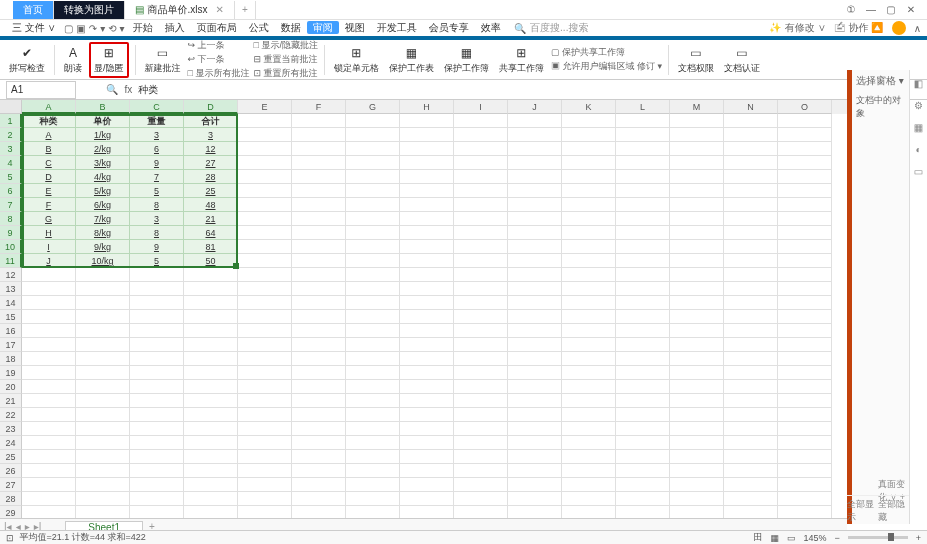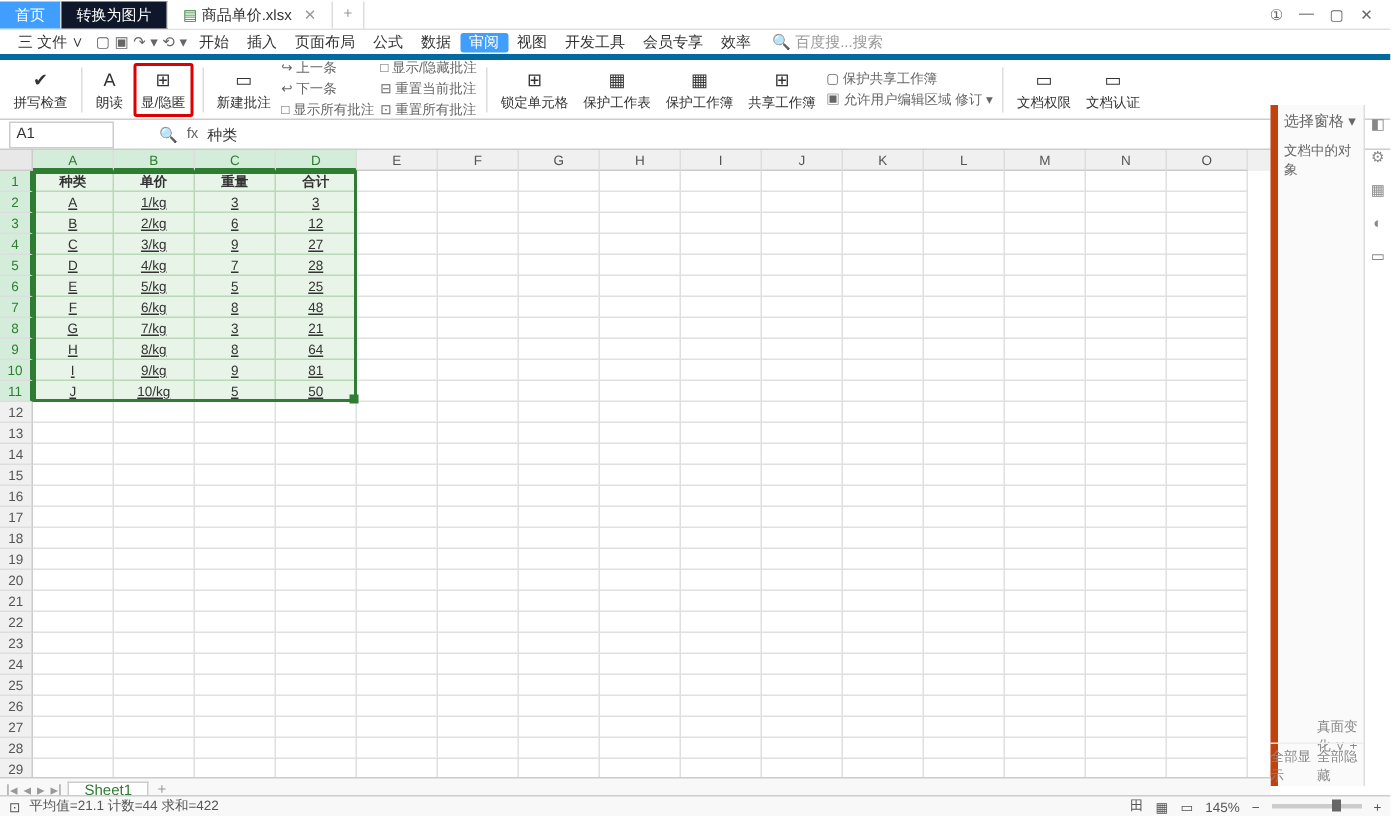--- a/index.html
+++ b/index.html
@@ -1,19 +1,19 @@
 <!DOCTYPE html>
 <html><head>
 <meta charset="utf-8">
 <style>
 * { margin: 0; padding: 0; box-sizing: border-box; }
 body { font-family: "Microsoft YaHei", sans-serif; font-size: 11px; background: #fff; color: #333; overflow: hidden; width: 927px; height: 544px; position: relative; }
 .titlebar { height: 20px; background: #fff; display: flex; align-items: center; border-bottom: 1px solid #e0e0e0; }
 .tab { height: 18px; padding: 0 10px; display: flex; align-items: center; font-size: 10px; border-right: 1px solid #ddd; }
-.tab.home { background: #409eff; color: #fff; }
+.tab.home { background: #409eff; color: #fff; margin-left: 13px; }
 .tab.pdf { background: #0f172a; color: #fff; }
 .tab.active { background: #fff; color: #333; }
 .tab.plus { width: 20px; justify-content: center; color: #999; }
 .win-ctrl { margin-left: auto; display: flex; align-items: center; padding-right: 6px; }
 .win-btn { width: 20px; height: 16px; display: flex; align-items: center; justify-content: center; font-size: 10px; color: #666; }
 .menubar { height: 20px; display: flex; align-items: center; padding: 0 6px; font-size: 10px; border-bottom: 4px solid #0369a1; gap: 2px; }
 .menu-item { padding: 1px 6px; color: #333; }
 .menu-item.active { background: #409eff; color: #fff; border-radius: 2px; }
 .menu-search { margin-left: 6px; display: flex; align-items: center; color: #999; gap: 3px; }
 .menu-right { margin-left: auto; display: flex; align-items: center; gap: 8px; color: #666; }
@@ -43,21 +43,21 @@
 .cell.sel { background: #e8f4e8; border-right: 1px solid #b8d8b8; border-bottom: 1px solid #b8d8b8; text-decoration: underline; }
 .cell.selhead { background: #e8f4e8; font-weight: bold; text-decoration: none; }
 .selection-border { position: absolute; border: 2px solid #2e7d32; pointer-events: none; top: 14px; left: 0; width: 216px; height: 154px; }
 .selection-handle { position: absolute; width: 6px; height: 6px; background: #2e7d32; right: -3px; bottom: -3px; }
 .side-panel { position: absolute; right: 18px; top: 70px; bottom: 20px; width: 62px; border-left: 5px solid #c2410c; background: #fafafa; padding: 4px; font-size: 9px; color: #666; }
 .side-title { font-size: 10px; margin-bottom: 6px; }
 .side-icons { position: absolute; right: 0; top: 70px; bottom: 20px; width: 18px; border-left: 1px solid #ddd; display: flex; flex-direction: column; align-items: center; padding-top: 6px; gap: 8px; }
 .side-icons .ic { width: 14px; height: 14px; display: flex; align-items: center; justify-content: center; color: #888; font-size: 10px; }
 .sheetbar { position: absolute; bottom: 10px; left: 0; right: 80px; height: 16px; border-top: 1px solid #ccc; display: flex; align-items: center; font-size: 10px; background: #f8f8f8; }
 .sheet-nav { display: flex; padding: 0 4px; gap: 4px; color: #999; }
-.sheet-tab { padding: 0 10px; background: #fff; border: 1px solid #ccc; border-bottom: none; color: #2e7d32; }
+.sheet-tab { padding: 0 22px; background: #fff; border: 1px solid #ccc; border-bottom: none; color: #2e7d32; margin-left: 20px; }
 .statusbar { position: absolute; bottom: 0; left: 0; right: 0; height: 14px; border-top: 1px solid #ccc; display: flex; align-items: center; font-size: 9px; padding: 0 6px; color: #555; background: #f8f8f8; }
 .status-right { margin-left: auto; display: flex; align-items: center; gap: 8px; }
 .zoom-slider { width: 60px; height: 3px; background: #ccc; position: relative; }
 .zoom-slider .thumb { position: absolute; width: 6px; height: 8px; background: #666; top: -3px; left: 40px; }
 .side-bottom { position: absolute; right: 18px; bottom: 20px; width: 62px; font-size: 9px; color: #888; display:flex; justify-content:space-around; border-top:1px solid #eee; padding-top:2px; }
 .side-mid { position:absolute; right:18px; bottom:40px; width:62px; font-size:9px; color:#888; text-align:right; padding-right:4px;padding-left:24px;}
 </style>
 </head>
 <body>
 
@@ -88,20 +88,26 @@
       <span>↷</span>
       <span>▾</span>
       <span>⟲</span>
       <span>▾</span>
     </span>
   <span id="menu-items"><span class="menu-item">开始</span><span class="menu-item">插入</span><span class="menu-item">页面布局</span><span class="menu-item">公式</span><span class="menu-item">数据</span><span class="menu-item active">审阅</span><span class="menu-item">视图</span><span class="menu-item">开发工具</span><span class="menu-item">会员专享</span><span class="menu-item">效率</span></span>
   <span class="menu-search">
       <span>🔍</span>
       <span>百度搜...搜索</span>
     </span>
+  <div class="menu-right">
+    <span>✨ 有修改 ∨</span>
+    <span>🖆 协作 🔼</span>
+    <span class="avatar"></span>
+    <span>∧</span>
+  </div>
 </div>
 
 <div class="ribbon">
   <div class="rib-btn">
       <span class="ico">✔</span>
       <span>拼写检查</span>
     </div>
   <div class="rib-sep"></div>
   <div class="rib-btn">
       <span class="ico">A</span>

